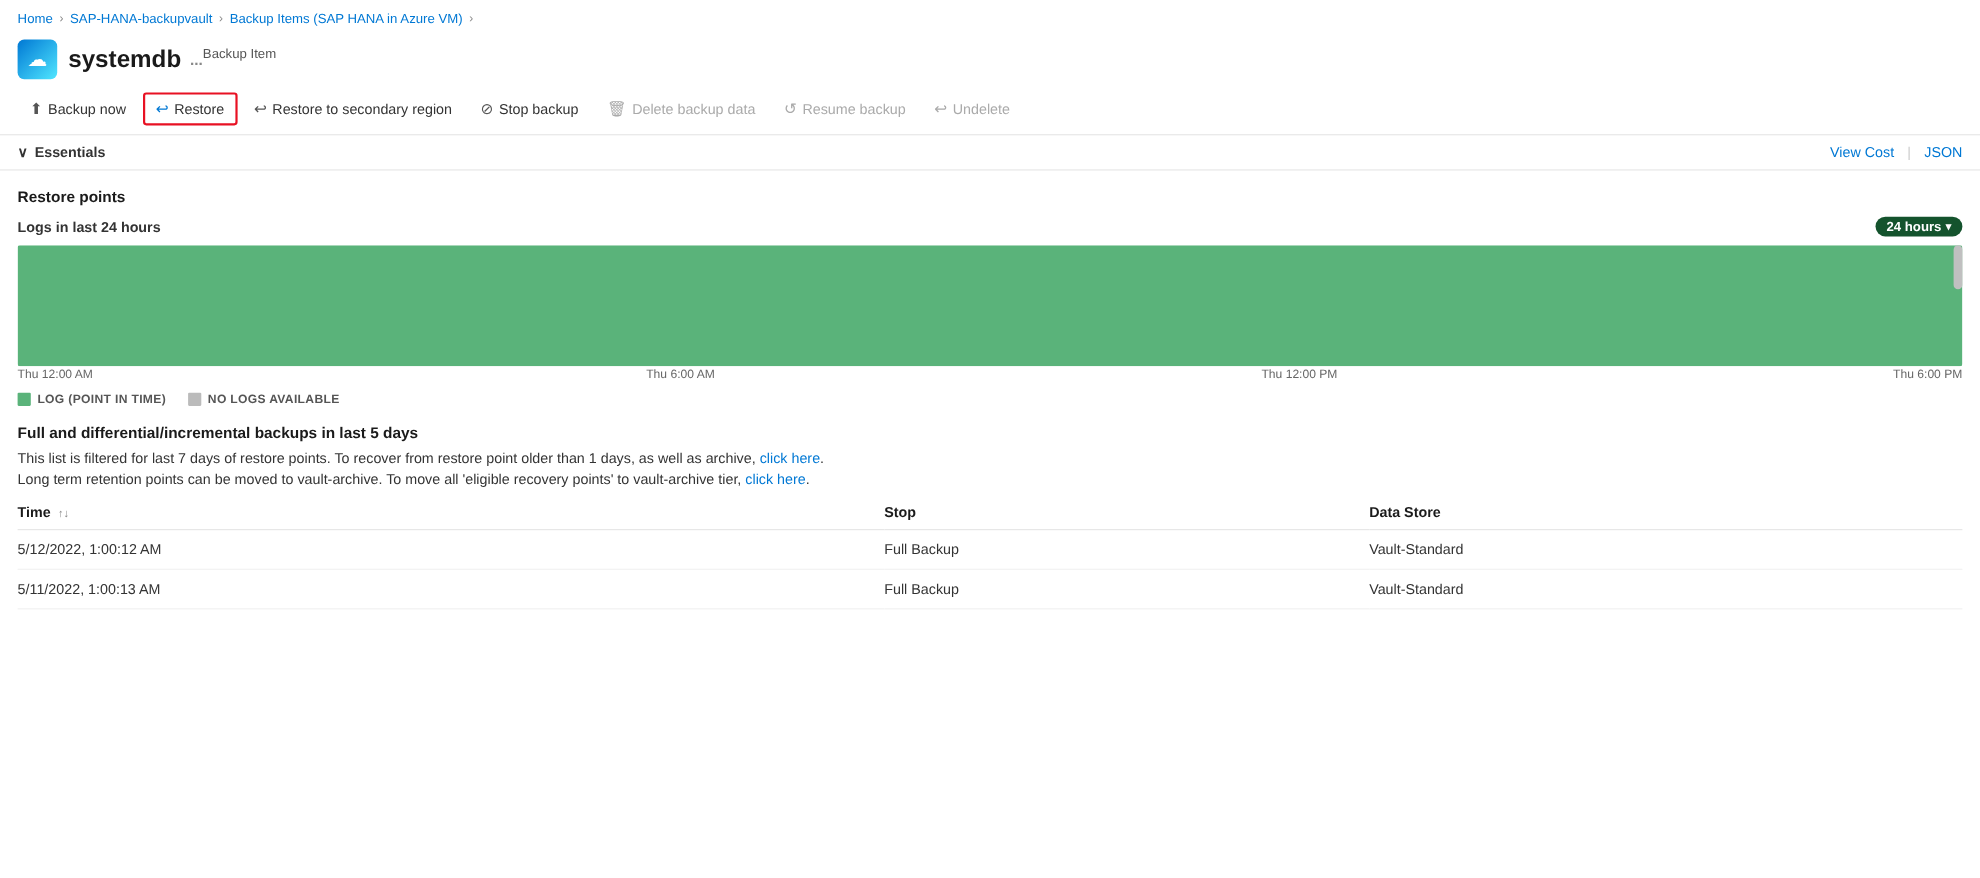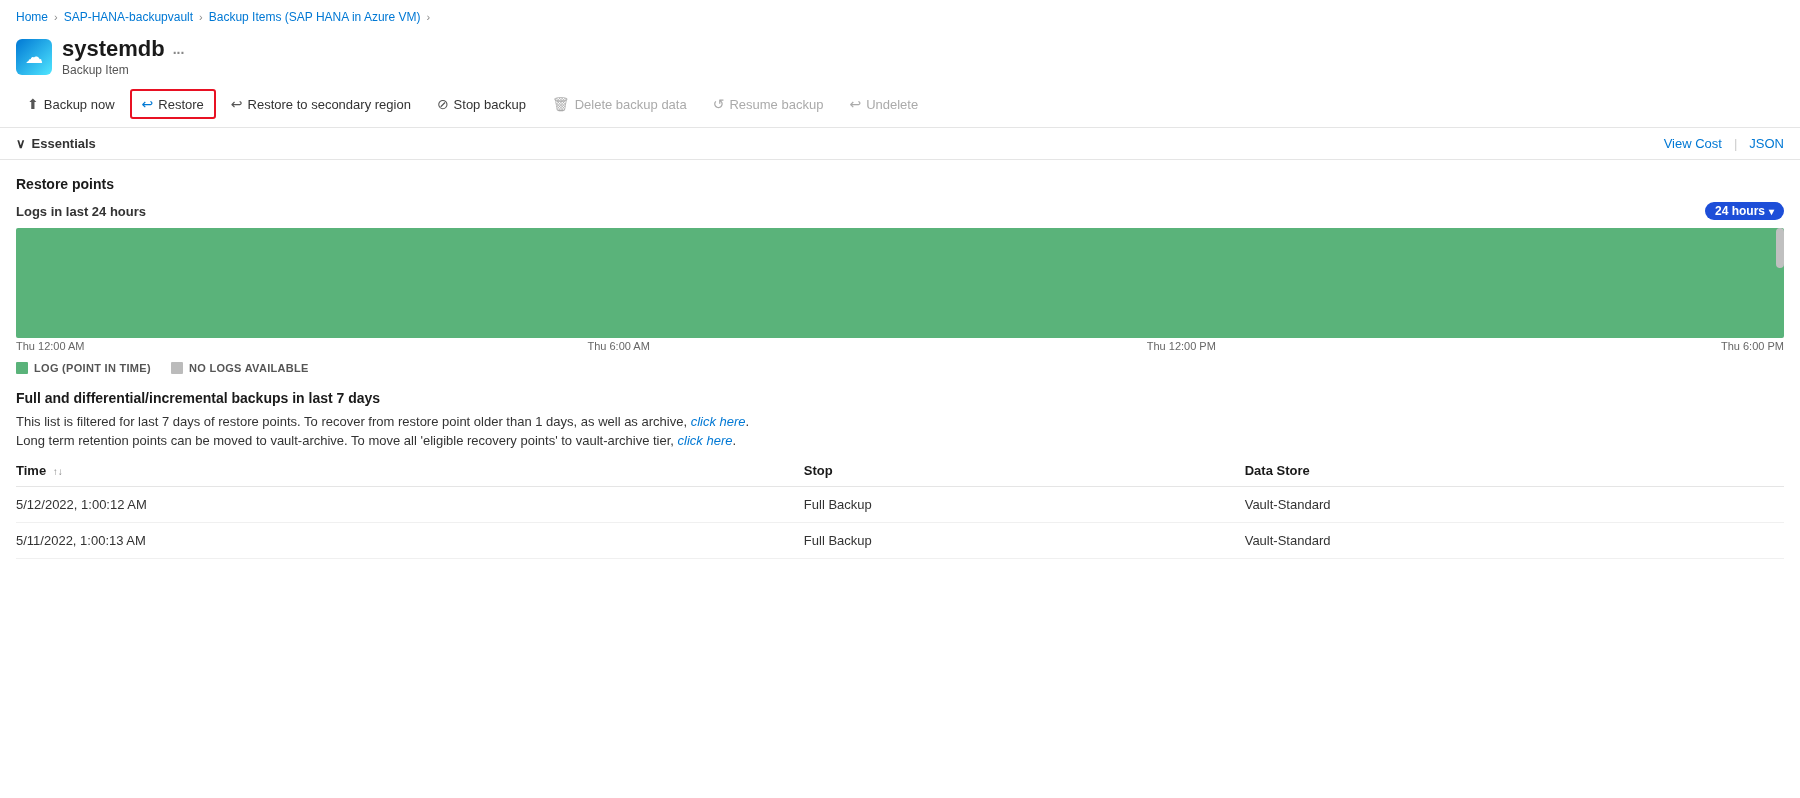--- a/index.html
+++ b/index.html
@@ -17,21 +17,21 @@
       display: flex; align-items: center; gap: 10px;
       padding: 6px 16px 4px;
     }
     .page-icon {
       width: 36px; height: 36px;
       background: linear-gradient(135deg, #0078d4, #50e6ff);
       border-radius: 6px;
       display: flex; align-items: center; justify-content: center;
       color: white; font-size: 18px;
     }
-    .page-title-block { display: flex; flex-direction: column; }
+    .page-title-block { display: flex; flex-direction: row; }
     .page-title {
       font-size: 22px; font-weight: 600; color: #1a1a1a;
       display: flex; align-items: center; gap: 8px;
     }
     .page-title .ellipsis { font-size: 14px; color: #888; cursor: pointer; }
     .page-subtitle { font-size: 12px; color: #555; margin-top: 1px; }
 
     .toolbar {
       display: flex; align-items: center; gap: 4px;
       padding: 8px 16px;
@@ -77,21 +77,21 @@
       margin-bottom: 10px;
     }
 
     .logs-header {
       display: flex; align-items: center; justify-content: space-between;
       margin-bottom: 8px;
       font-weight: bold;
     }
     .logs-label { font-size: 13px; color: #333; }
     .hours-badge {
-      background: #1d4ed8; color: white;
+      background: #14532d; color: white;
       border-radius: 12px;
       padding: 2px 10px;
       font-size: 12px;
       display: flex; align-items: center; gap: 4px;
       cursor: pointer;
     }
     .hours-badge .caret { font-size: 10px; }
 
     .chart-container {
       width: 100%;
@@ -130,21 +130,21 @@
     .legend-dot-gray {
       width: 12px; height: 12px; background: #bbb; border-radius: 1px;
     }
 
     .section-title-2 {
       font-size: 14px; font-weight: 700; color: #1a1a1a;
       margin-bottom: 8px;
       margin-top: 4px;
     }
     .info-text { font-size: 13px; color: #333; margin-bottom: 4px; }
-    .info-text a { color: #0078d4; text-decoration: none; font-style: italic; }
+    .info-text a { color: #0078d4; text-decoration: none; }
 
     .data-table {
       width: 100%;
       border-collapse: collapse;
       margin-top: 7px;
     }
     .data-table th {
       text-align: left;
       font-weight: 700;
       font-size: 13px;
@@ -274,21 +274,21 @@
     <div class="legend-item">
       <div class="legend-dot-green"></div>
       <span>LOG (POINT IN TIME)</span>
     </div>
     <div class="legend-item">
       <div class="legend-dot-gray"></div>
       <span>NO LOGS AVAILABLE</span>
     </div>
   </div>
 
-  <div class="section-title-2">Full and differential/incremental backups in last 7 days</div>
+  <div class="section-title-2">Full and differential/incremental backups in last 5 days</div>
 
   <p class="info-text">
     <span>This list is filtered for last 7 days of restore points. To recover from restore point older than 1 days, as well as archive,</span>
     <a href="#">click here</a>.
   </p>
   <p class="info-text">
     <span>Long term retention points can be moved to vault-archive. To move all 'eligible recovery points' to vault-archive tier,</span>
     <a href="#">click here</a>.
   </p>
 

